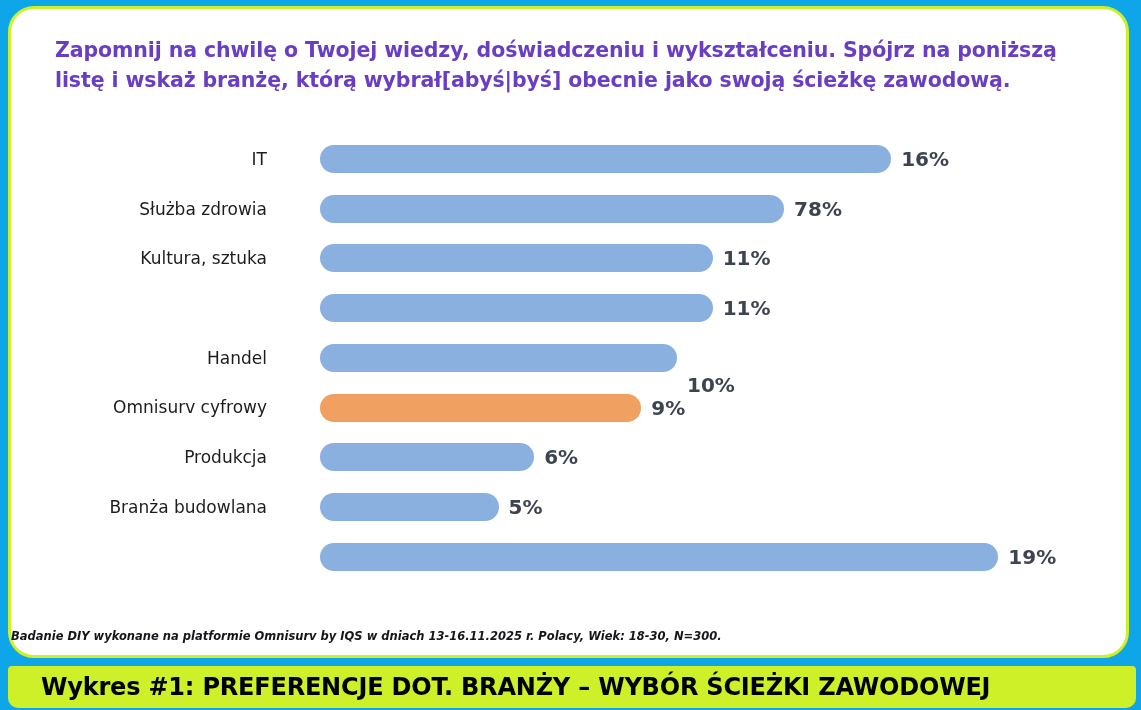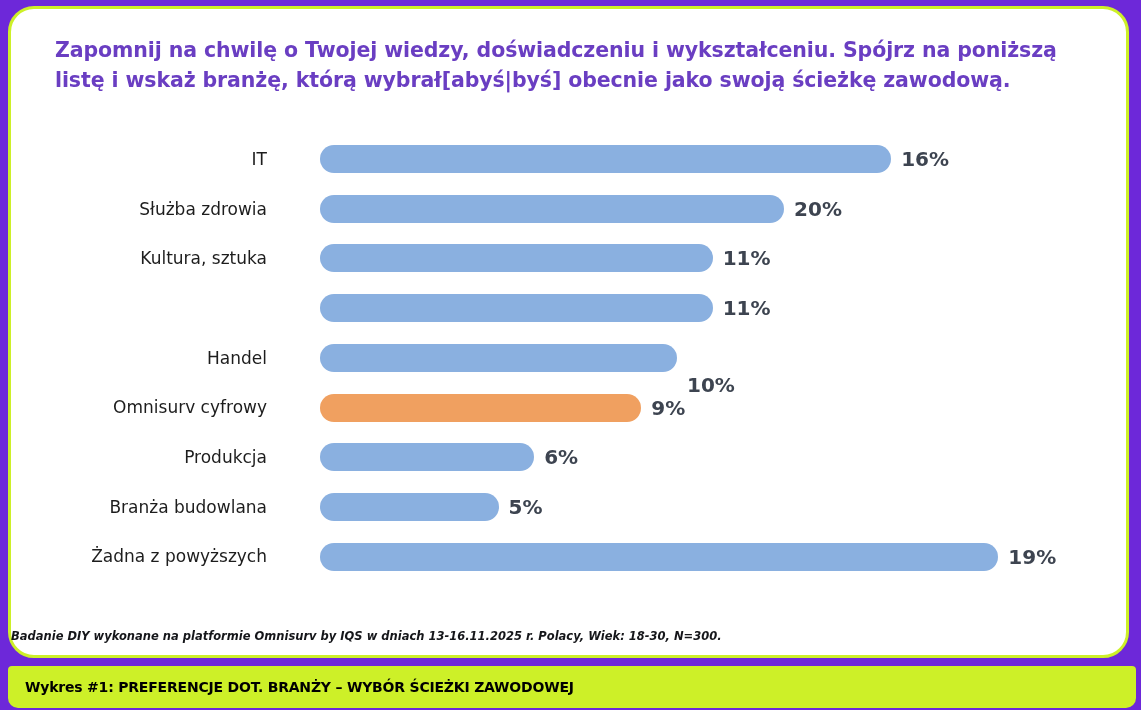--- a/index.html
+++ b/index.html
@@ -13,21 +13,21 @@
     overflow: hidden;
     font-family: "DejaVu Sans", sans-serif;
     position: relative;
   }
 
   #stage {
     position: absolute;
     left: 0; top: 0;
     width: 1141px;
     height: 710px;
-    background: #6d28d9;
+    background: #0ea5e9;
   }
 
   
   .card {
     position: absolute;
     left: 8px;
     top: 6px;
     width: 1121px;
     height: 652px;
     box-sizing: border-box;
@@ -133,28 +133,27 @@
     left: 8px;
     top: 666px;
     width: 1128px;
     height: 42px;
     background: #cdf028;
     border-radius: 4px 4px 10px 10px;
     display: flex;
     align-items: center;
   }
   .banner-text {
-    padding-left: 5px;
+    padding-left: 33px;
     color: #000000;
     font-family: "DejaVu Sans", sans-serif;
     font-weight: bold;
-    font-size: 14px;
+    font-size: 24px;
     letter-spacing: -0.2px;
     white-space: nowrap;
-    margin-left: 12px;
   }
 </style>
 </head>
 <body>
 
 <div id="stage">
 
   <div class="card">
 
     <div class="title">
@@ -167,21 +166,21 @@
           <div class="cat-label">IT</div>
           <div class="bar-track">
             <div class="bar" style="width: 571.2px; background: rgb(138, 176, 224);"></div>
             <div class="bar-value" style="left: 581.2px;">16%</div>
           </div>
         </div>
         <div class="row" style="top: 49.7px;">
           <div class="cat-label">Służba zdrowia</div>
           <div class="bar-track">
             <div class="bar" style="width: 464.1px; background: rgb(138, 176, 224);"></div>
-            <div class="bar-value" style="left: 474.1px;">20%</div>
+            <div class="bar-value" style="left: 474.1px;">78%</div>
           </div>
         </div>
         <div class="row" style="top: 99.4px;">
           <div class="cat-label">Kultura, sztuka</div>
           <div class="bar-track">
             <div class="bar" style="width: 392.7px; background: rgb(138, 176, 224);"></div>
             <div class="bar-value" style="left: 402.7px;">11%</div>
           </div>
         </div>
         <div class="row" style="top: 149.1px;">
@@ -212,21 +211,20 @@
           </div>
         </div>
         <div class="row" style="top: 347.9px;">
           <div class="cat-label">Branża budowlana</div>
           <div class="bar-track">
             <div class="bar" style="width: 178.5px; background: rgb(138, 176, 224);"></div>
             <div class="bar-value" style="left: 188.5px;">5%</div>
           </div>
         </div>
         <div class="row" style="top: 397.6px;">
-          <div class="cat-label">Żadna z powyższych</div>
           <div class="bar-track">
             <div class="bar" style="width: 678.3px; background: rgb(138, 176, 224);"></div>
             <div class="bar-value" style="left: 688.3px;">19%</div>
           </div>
         </div>
       </div>
 
     <div class="footnote">Badanie DIY wykonane na platformie Omnisurv by IQS w dniach 13-16.11.2025 r.  Polacy, Wiek: 18-30, N=300.</div>
 
   </div>

